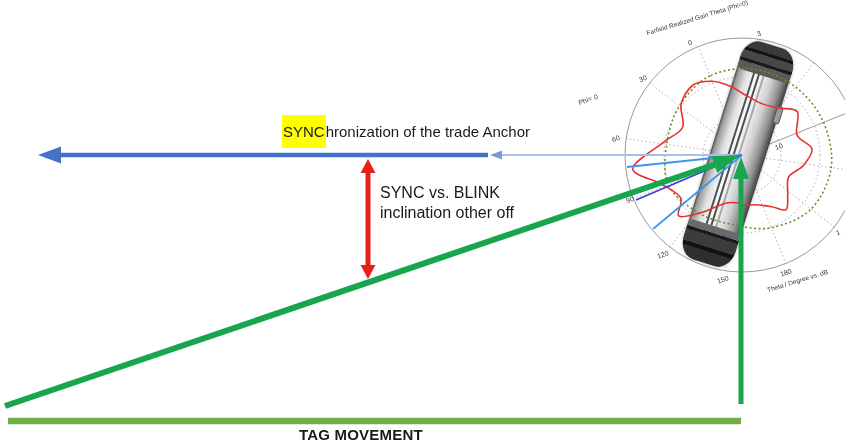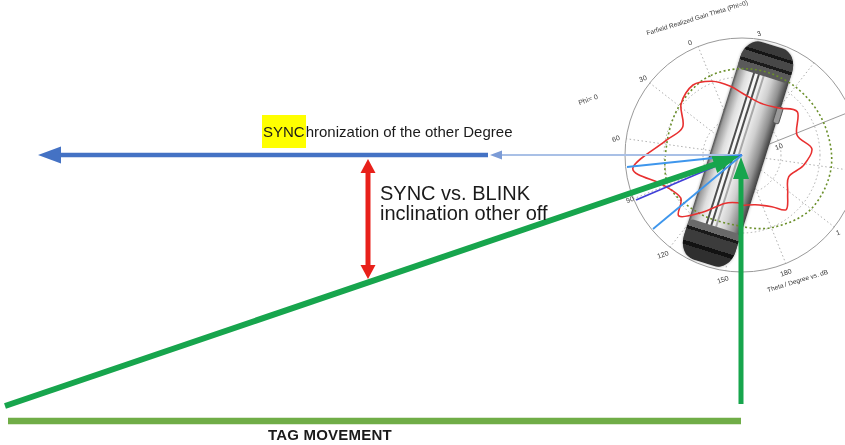--- a/index.html
+++ b/index.html
@@ -5,23 +5,23 @@
   html,body{margin:0;padding:0;background:#fff;}
   #canvas{position:relative;width:845px;height:445px;background:#ffffff;overflow:hidden;
           font-family:"Liberation Sans",sans-serif;color:#1a1a1a;}
   svg.layer{position:absolute;left:0;top:0;width:845px;height:445px;}
   #grid-layer{z-index:1;}
   #fore-layer{z-index:3;}
   .lbl{position:absolute;z-index:4;white-space:nowrap;}
 
   
   .sync-text{left:262px;top:123px;font-size:15px;}
-  .sync-hl{background:var(--highlight-yellow);padding:8px 1px;}
-  .tradeoff{left:380px;top:183px;font-size:20px;line-height:20px;}
-  .tagmove{left:268px;top:426px;font-size:15px;font-weight:600;letter-spacing:.2px;}
+  .sync-hl{background:var(--highlight-yellow);padding:8px 1px;margin-left:20px;}
+  .tradeoff{left:380px;top:183px;font-size:16px;line-height:20px;}
+  .tagmove{left:299px;top:426px;font-size:15px;font-weight:600;letter-spacing:.2px;}
 
   
   .ptick{position:absolute;z-index:4;font-size:7px;color:#3c3c3c;transform:rotate(-20deg);white-space:nowrap;}
   .t0{left:688px;top:39px;}
   .t30{left:639px;top:75px;}
   .t60{left:612px;top:135px;}
   .t90{left:626px;top:196px;}
   .t120{left:657px;top:251px;}
   .t150{left:717px;top:276px;}
   .t180{left:780px;top:269px;}
@@ -120,21 +120,21 @@
 
     <g>
       <line x1="741" y1="404" x2="741" y2="177" style="stroke:var(--arrow-green)" stroke-width="5"></line>
       <polygon points="741,157 733,179 749,179" style="fill:var(--arrow-green)"></polygon>
     </g>
 
     <line x1="8" y1="421" x2="741" y2="421" style="stroke:var(--tag-green)" stroke-width="6.5"></line>
   </svg>
 
   <div class="lbl sync-text">
-    <span class="sync-hl">SYNC</span><span>hronization of the other Degree</span>
+    <span class="sync-hl">SYNC</span><span>hronization of the trade Anchor</span>
   </div>
   <div class="lbl tradeoff">
     <div>SYNC vs. BLINK</div>
     <div>inclination other off</div>
   </div>
   <div class="lbl tagmove">TAG MOVEMENT</div>
 
   <div class="ptitle">Farfield Realized Gain Theta (Phi=0)</div>
   <div class="paxis">Theta / Degree vs. dB</div>
   <div class="ptick phi0">Phi= 0</div>

